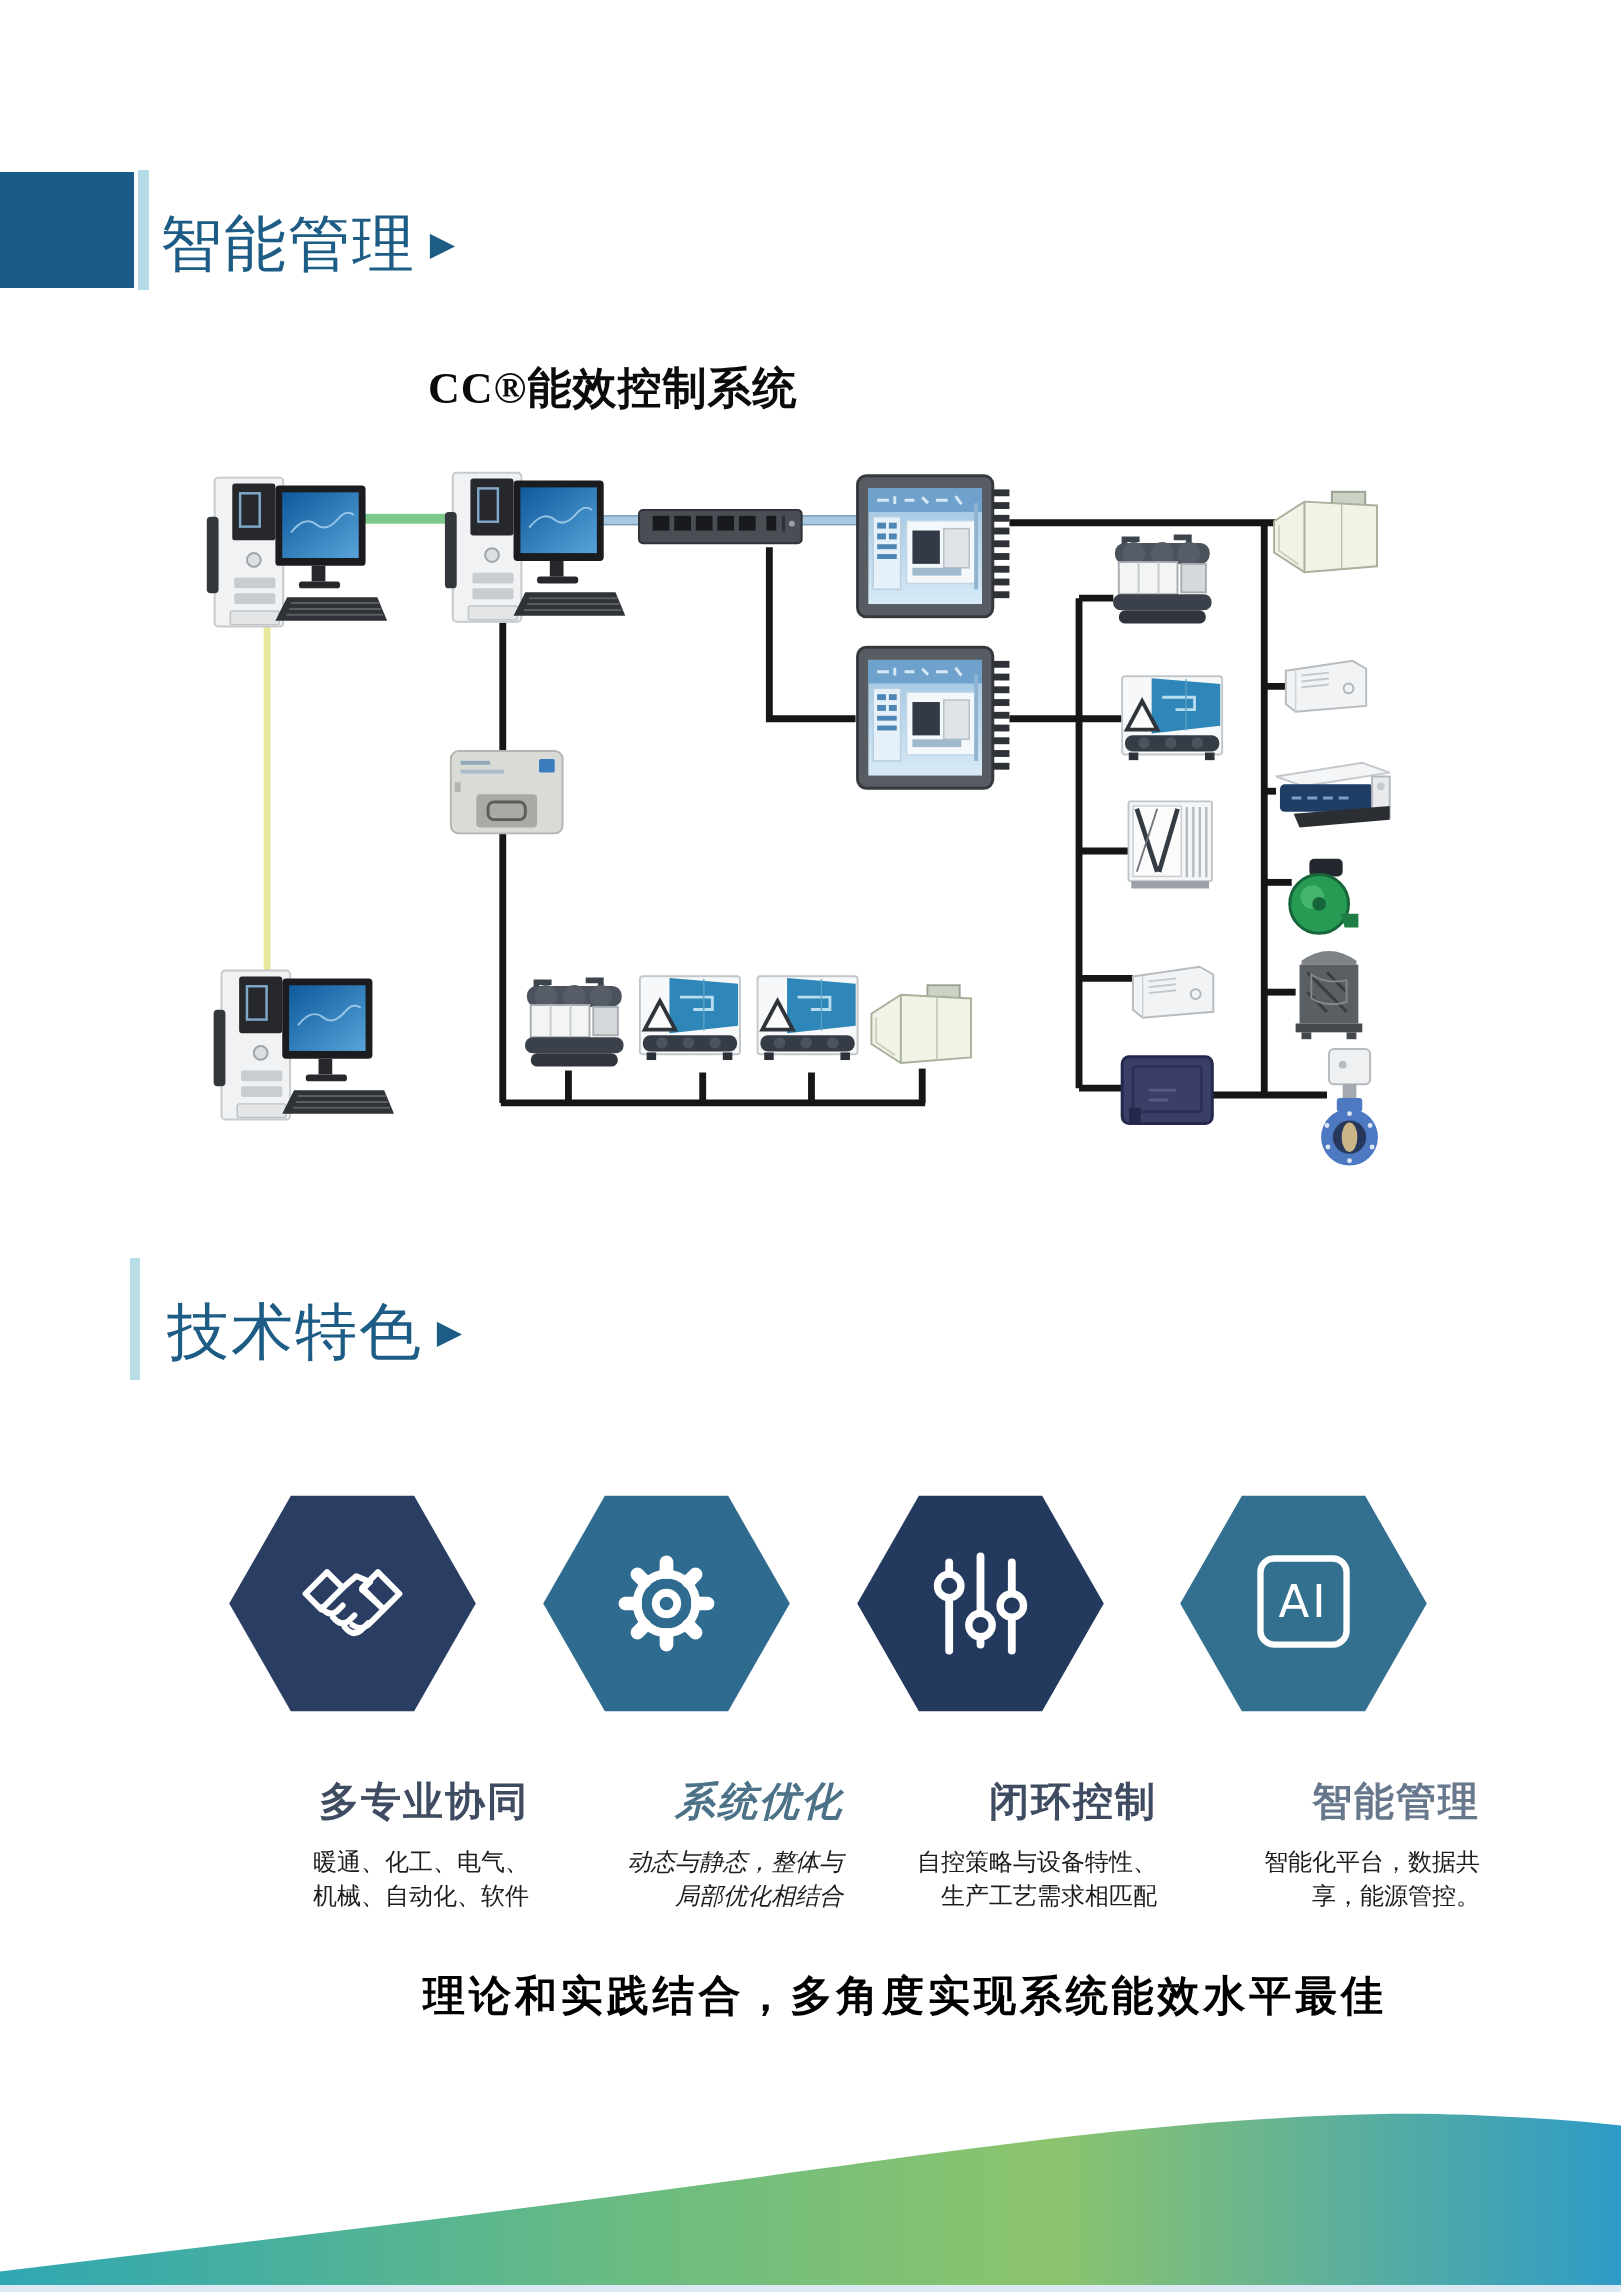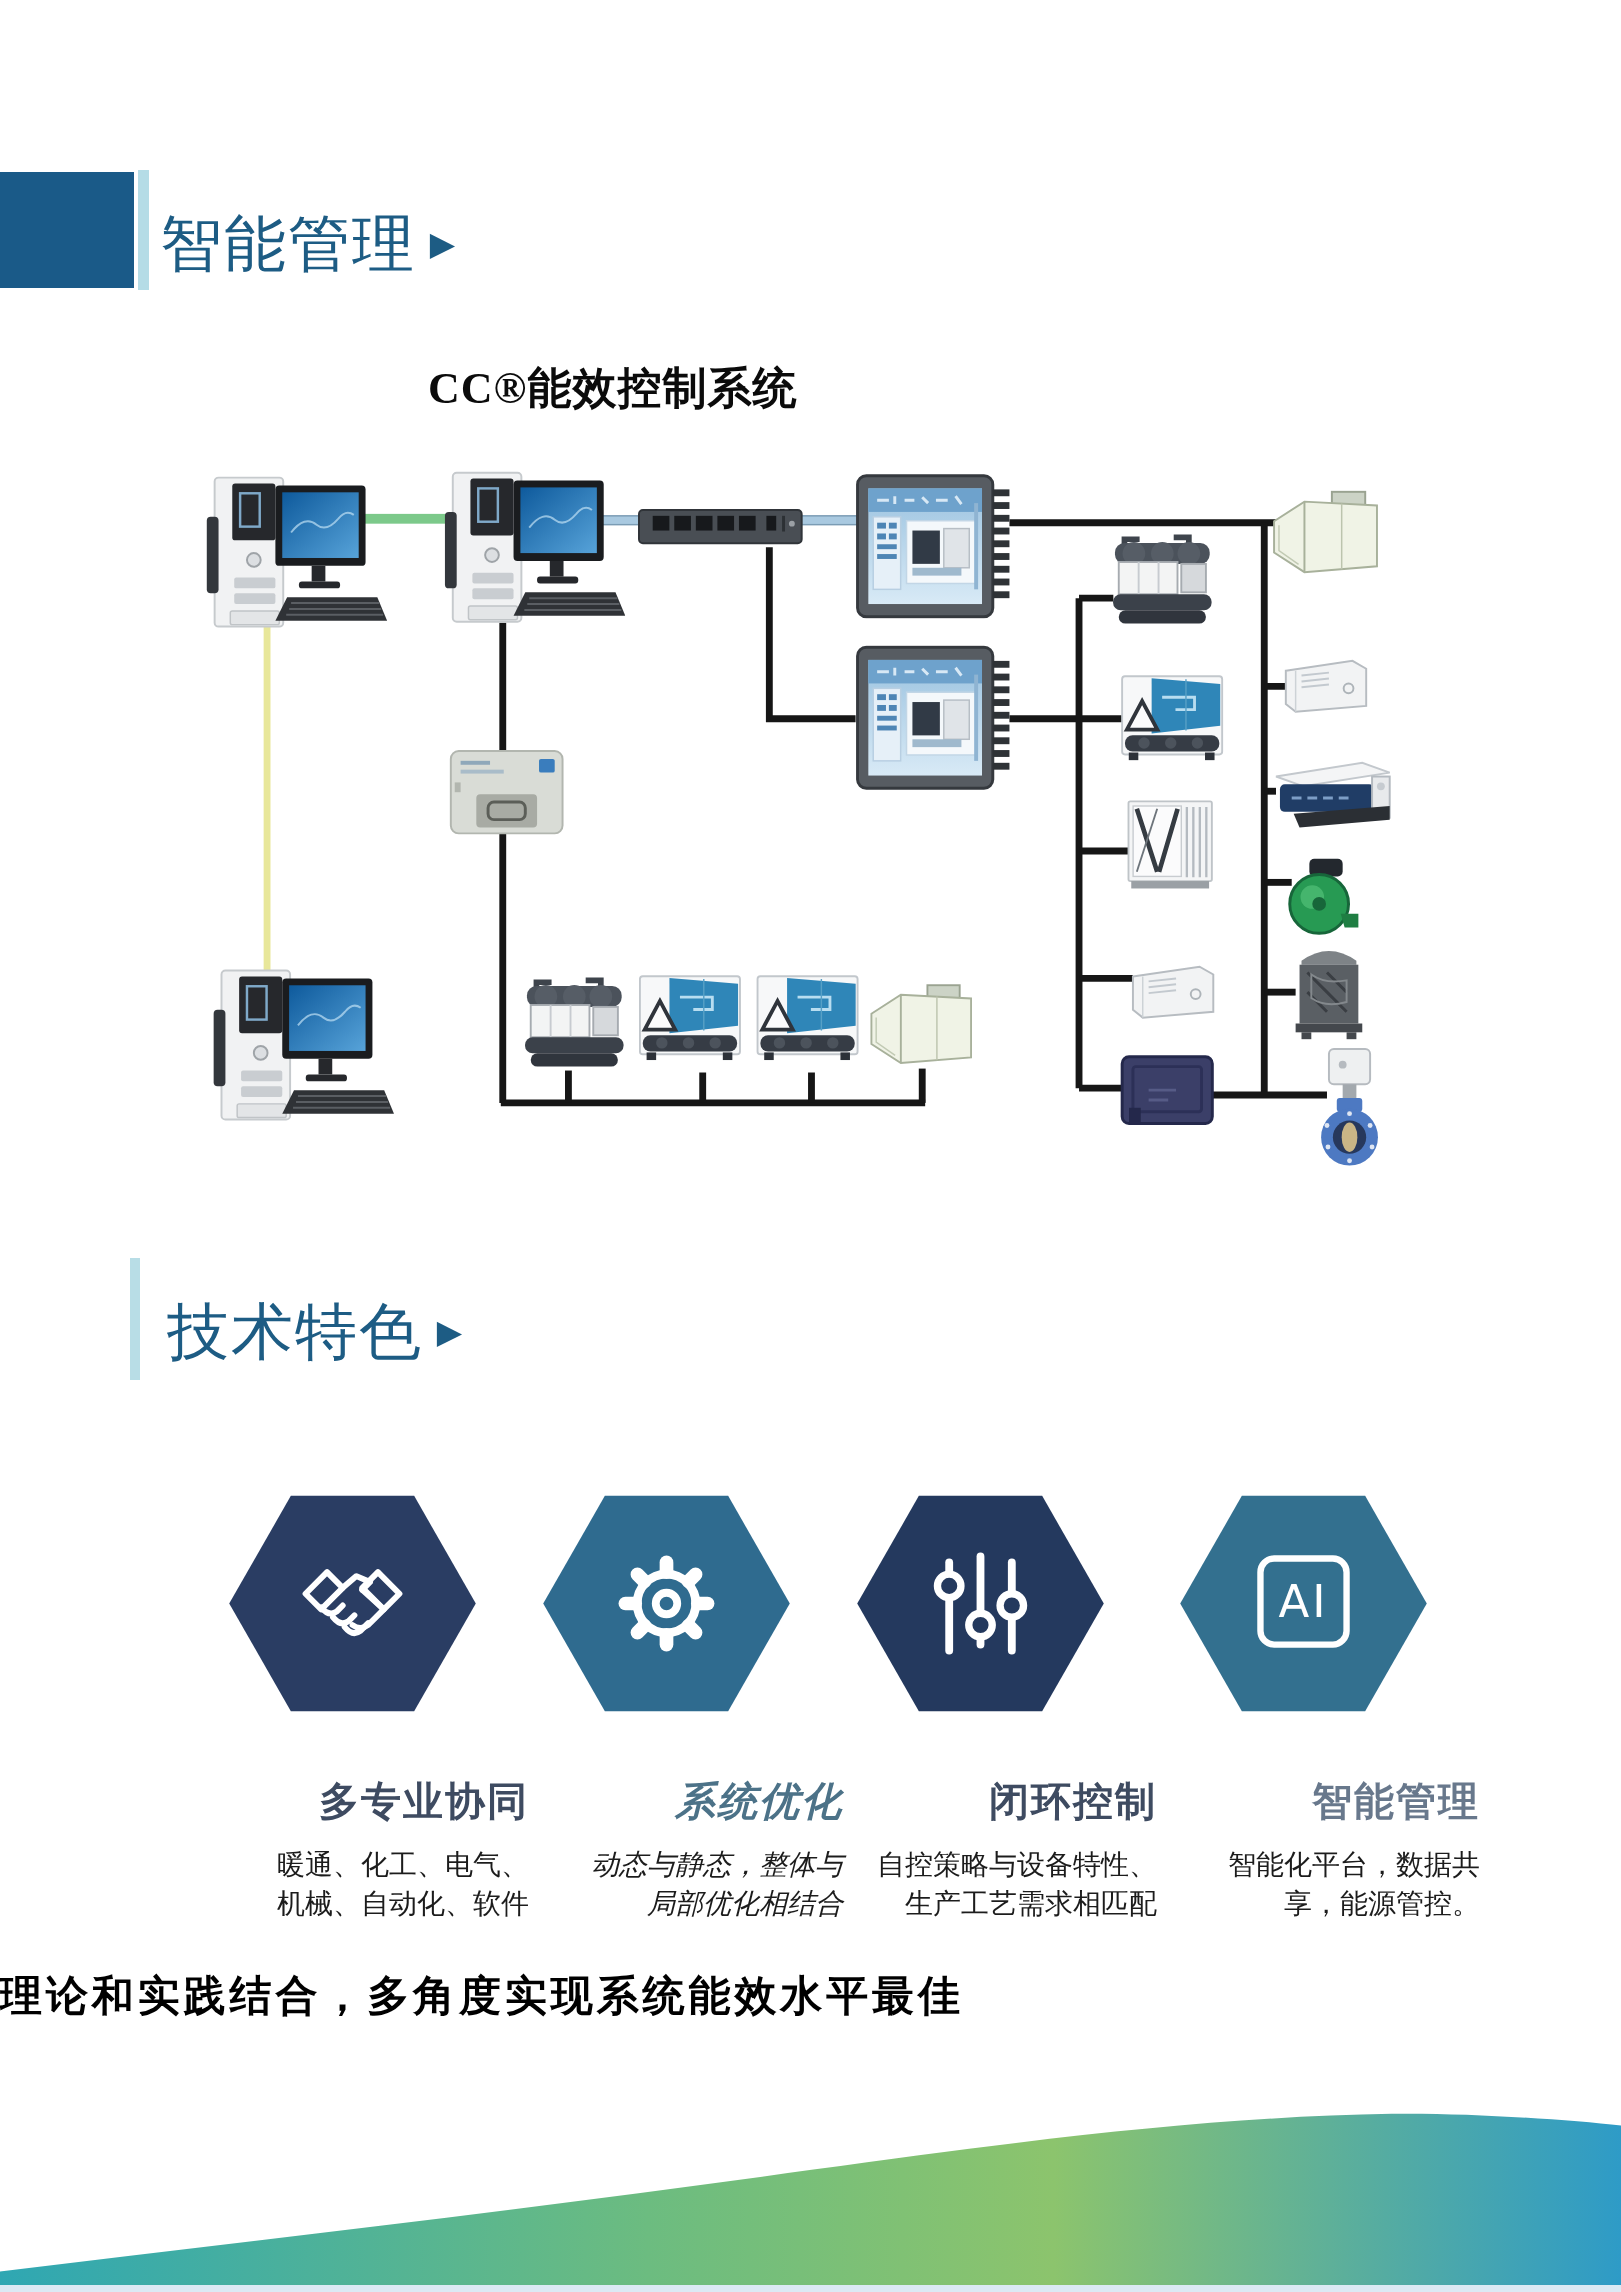--- a/index.html
+++ b/index.html
@@ -17,24 +17,24 @@
   
   .product-title{left:428px;top:359px;width:588px;text-align:left;font-size:44px;
                  font-weight:700;color:#0b0b0b;letter-spacing:1px;}
   
   .diagram{left:0;top:0;width:1621px;height:2293px;}
   
   .feat-col{top:1490px;width:353px;text-align:right;}
   .fc1{left:176px;} .fc2{left:490px;font-style:italic;} .fc3{left:804px;} .fc4{left:1127px;}
   .hex{display:block;margin:0 auto;}
   .feat-title{margin-top:57px;font-size:40px;font-weight:700;letter-spacing:2px;}
-  .feat-desc{margin-top:15.7px;font-size:28px;line-height:1.42;color:#1c1c1c;white-space:pre-line;}
+  .feat-desc{margin-top:15.7px;font-size:24px;line-height:1.42;color:#1c1c1c;white-space:pre-line;}
   
-  .slogan{left:0;top:1968px;width:1375px;text-align:left;font-size:42px;font-weight:700;
-          color:#000;letter-spacing:3.9px;}
+  .slogan{left:0;top:1968px;width:1375px;text-align:right;font-size:42px;font-weight:700;
+          color:#000;letter-spacing:3.9px;padding-left:12px;}
   .wave{left:0;top:2058px;width:1621px;height:234px;}
   .bottom-strip{left:0;top:2285px;width:1621px;height:7.8px;background:#dbe9f4;}
 </style>
 </head>
 <body>
 
 <div class="abs corner-block"></div>
 <div class="abs corner-bar"></div>
 
 <div class="abs section-header hdr1">

